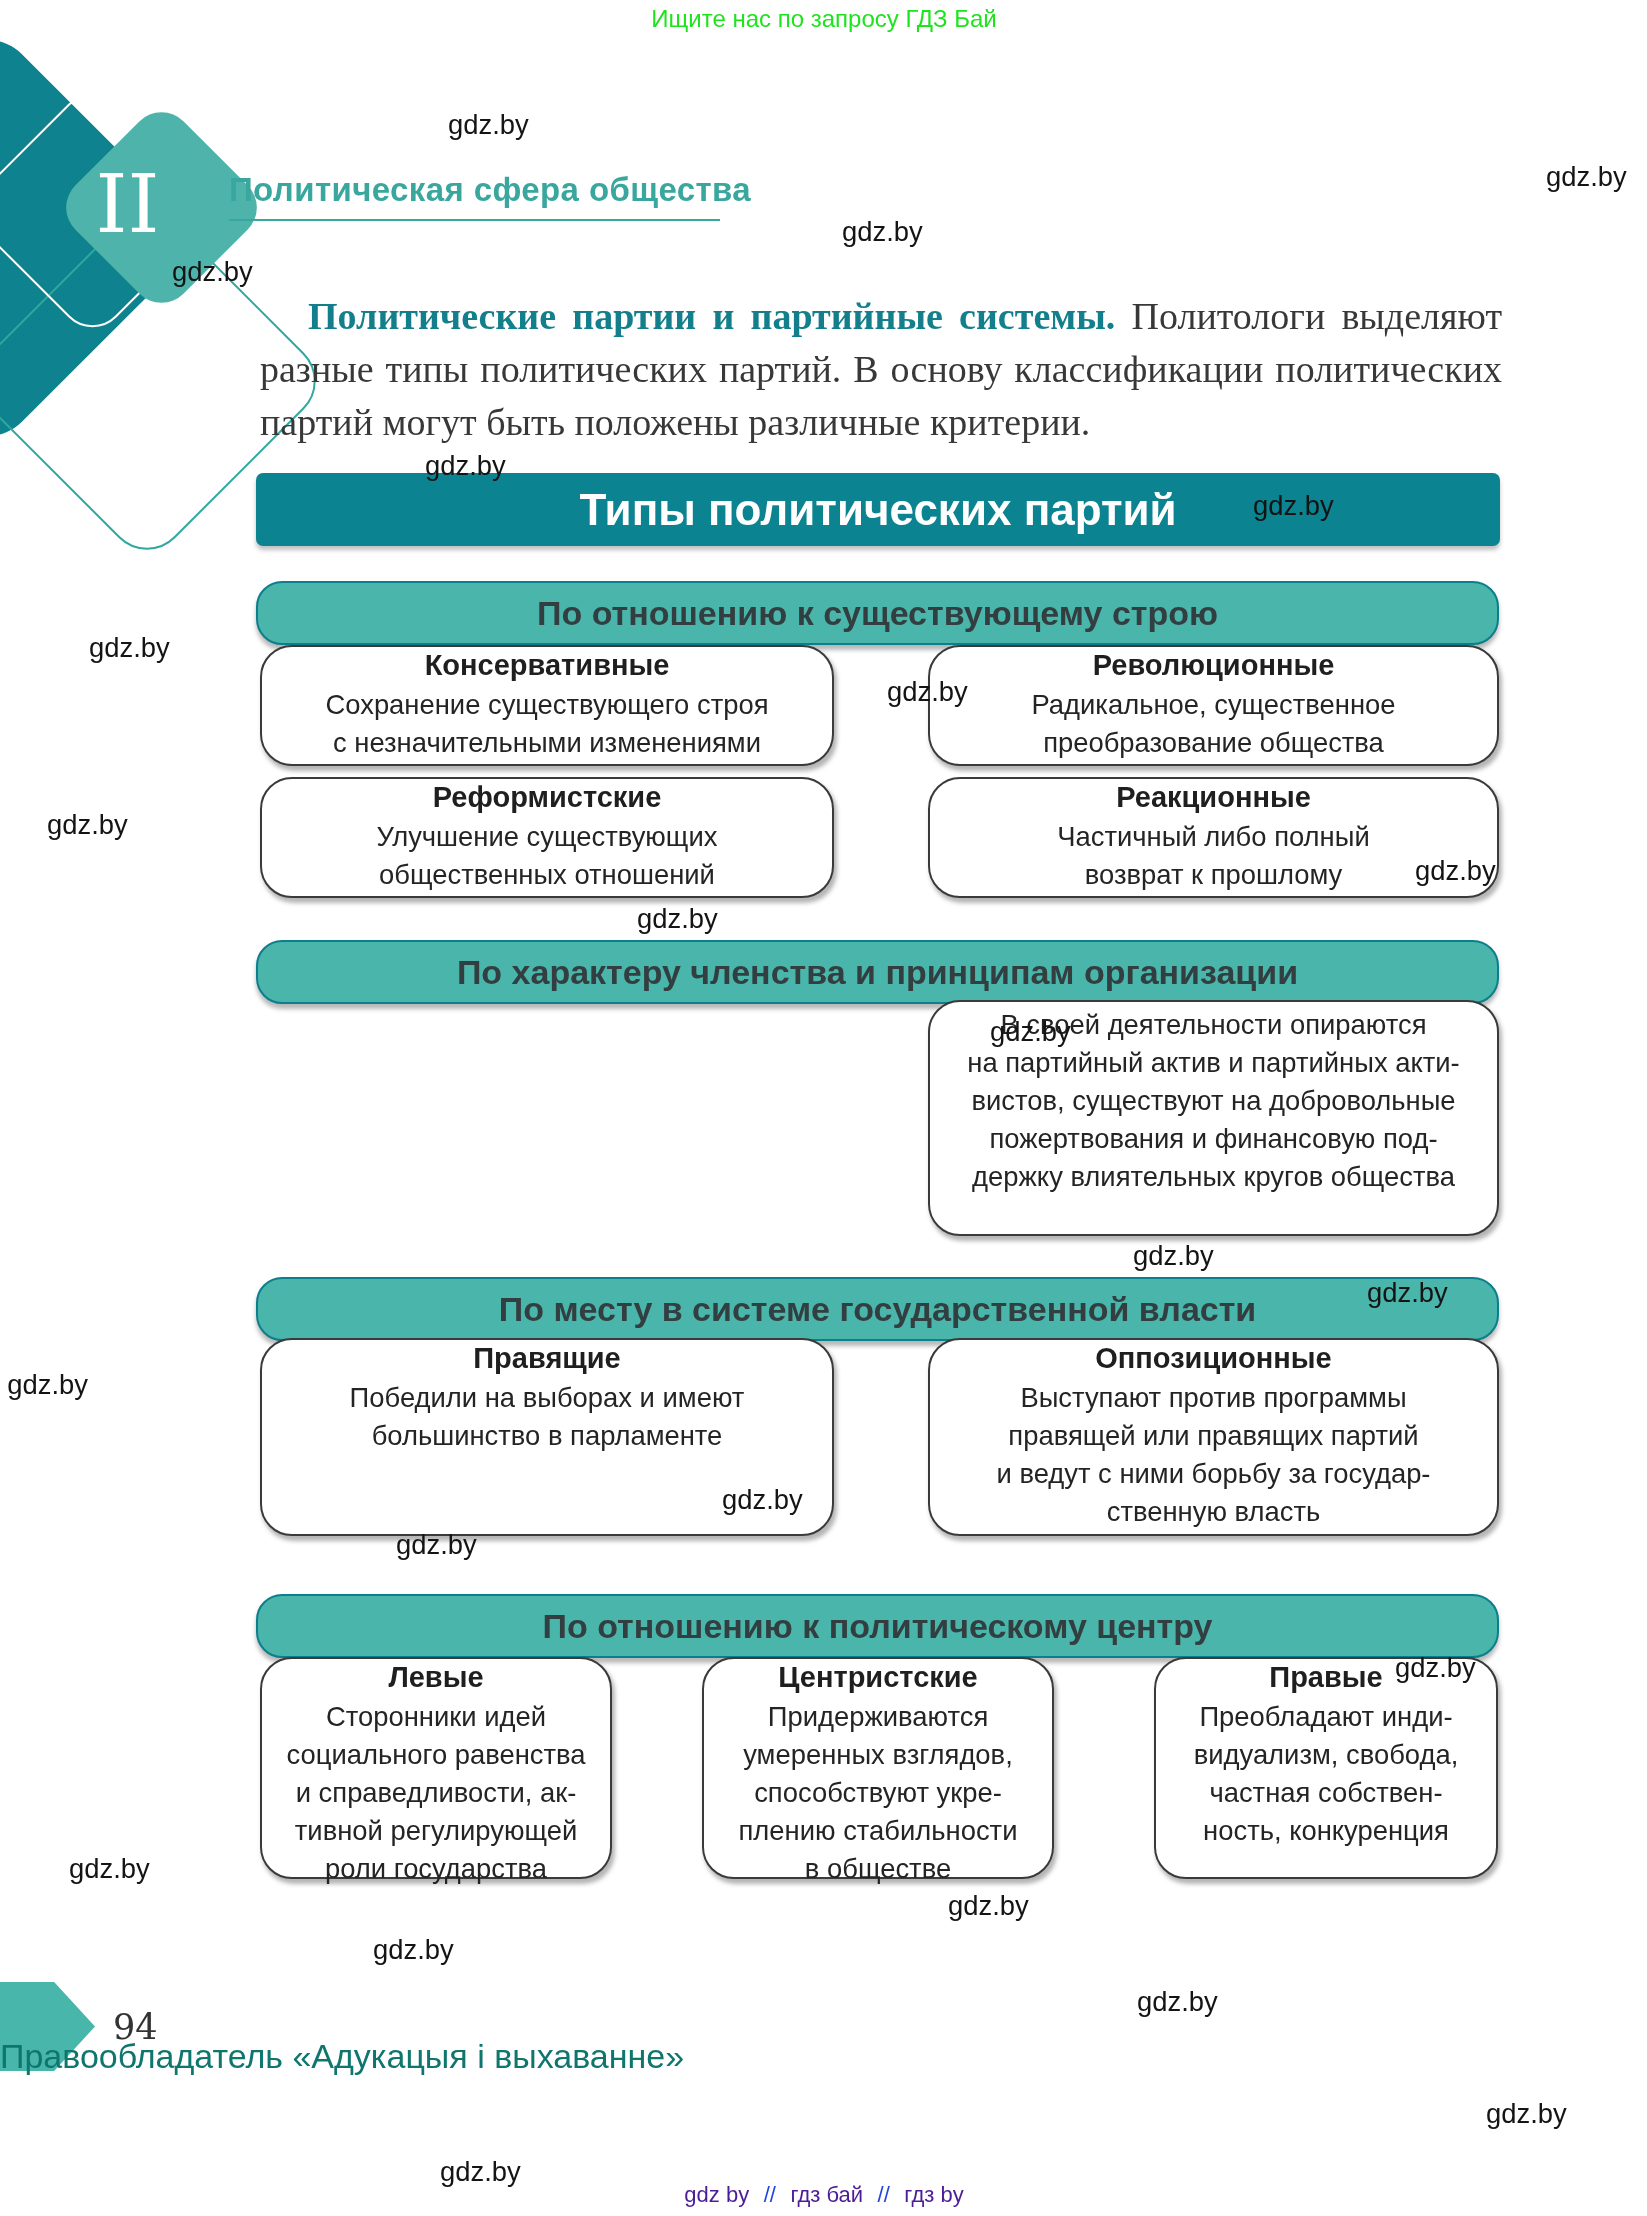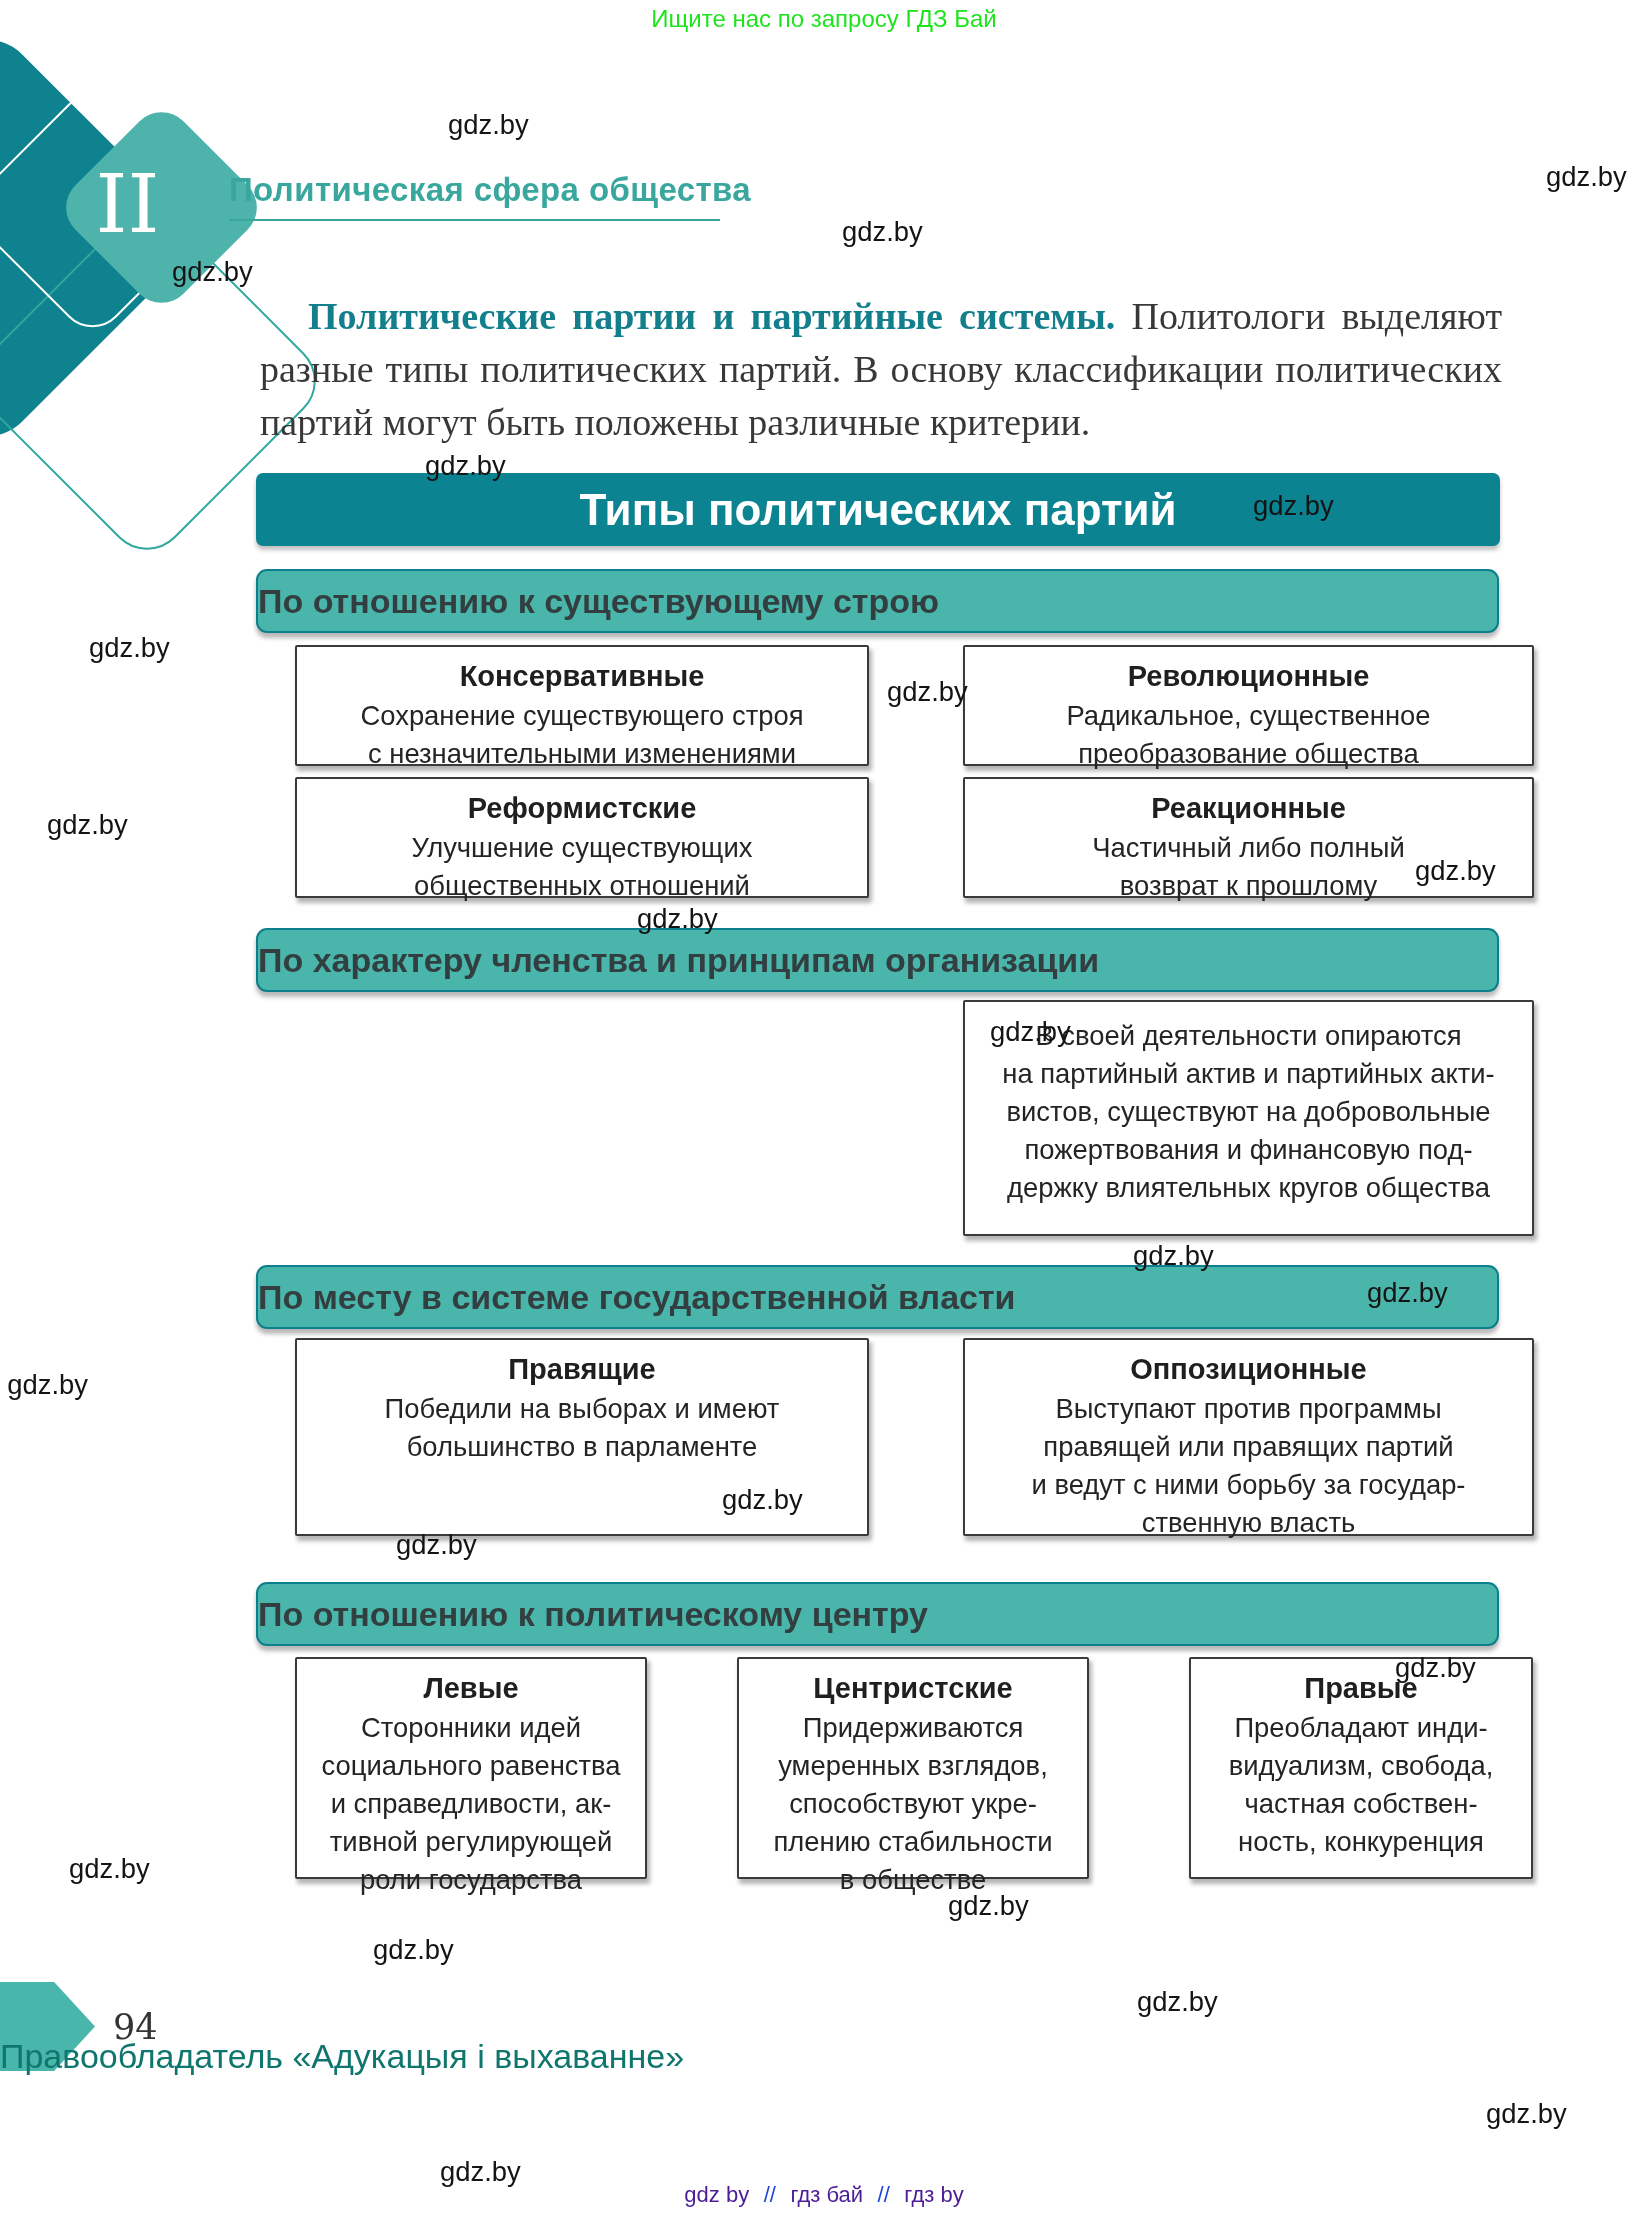--- a/index.html
+++ b/index.html
@@ -27,29 +27,29 @@
   
   .intro{position:absolute;left:260px;top:290px;width:1242px;
         font-family:"Liberation Serif",serif;font-size:38px;line-height:53px;color:#383838;
         text-align:justify;text-indent:48px;margin:0;}
   .intro .lead{color:#137f8c;font-weight:bold;}
 
   
   .bar-main{position:absolute;left:256px;top:473px;width:1244px;height:73px;border-radius:7px;
         background:#0b8390;color:#ffffff;font-size:44px;font-weight:bold;text-align:center;
         line-height:73px;box-shadow:0 4px 4px rgba(100,100,100,.4);}
-  .bar{position:absolute;left:256px;width:1239px;height:60px;border-radius:11px;
+  .bar{position:absolute;left:256px;width:1239px;height:60px;border-radius:26px;
         background:#49b5ab;border:2.4px solid #0b7f8b;color:#323e3f;font-size:34px;font-weight:bold;
-        line-height:60px;box-shadow:0 4.8px 4px rgba(100,100,100,.45);}
+        text-align:center;line-height:60px;box-shadow:0 4.8px 4px rgba(100,100,100,.45);margin-top:12px;}
   .bar-s1{top:569px}.bar-s2{top:928px}.bar-s3{top:1265px}.bar-s4{top:1582px}
 
   
-  .box{position:absolute;background:#ffffff;border:2.4px solid #3a3a3a;border-radius:2px;
+  .box{position:absolute;background:#ffffff;border:2.4px solid #3a3a3a;border-radius:32px;
         text-align:center;box-shadow:2.4px 4.8px 4px rgba(90,90,90,.45);box-sizing:border-box;
-        padding-top:12px;color:#242424;margin-left:35px;}
+        padding-top:1px;color:#242424;}
   .box h3{margin:0;font-size:29px;font-weight:bold;line-height:35px;color:#1f1f1f;}
   .box p{margin:3.2px 0 0 0;font-size:27.4px;line-height:38px;white-space:pre-line;}
   .b-r1l{left:260px;top:645px;width:574px;height:121px}
   .b-r1r{left:928px;top:645px;width:571px;height:121px}
   .b-r2l{left:260px;top:777px;width:574px;height:121px}
   .b-r2r{left:928px;top:777px;width:571px;height:121px}
   .b-r3l{left:260px;top:1000px;width:574px;height:236px}
   .b-r3r{left:928px;top:1000px;width:571px;height:236px}
   .b-r4l{left:260px;top:1338px;width:574px;height:198px}
   .b-r4r{left:928px;top:1338px;width:571px;height:198px}

